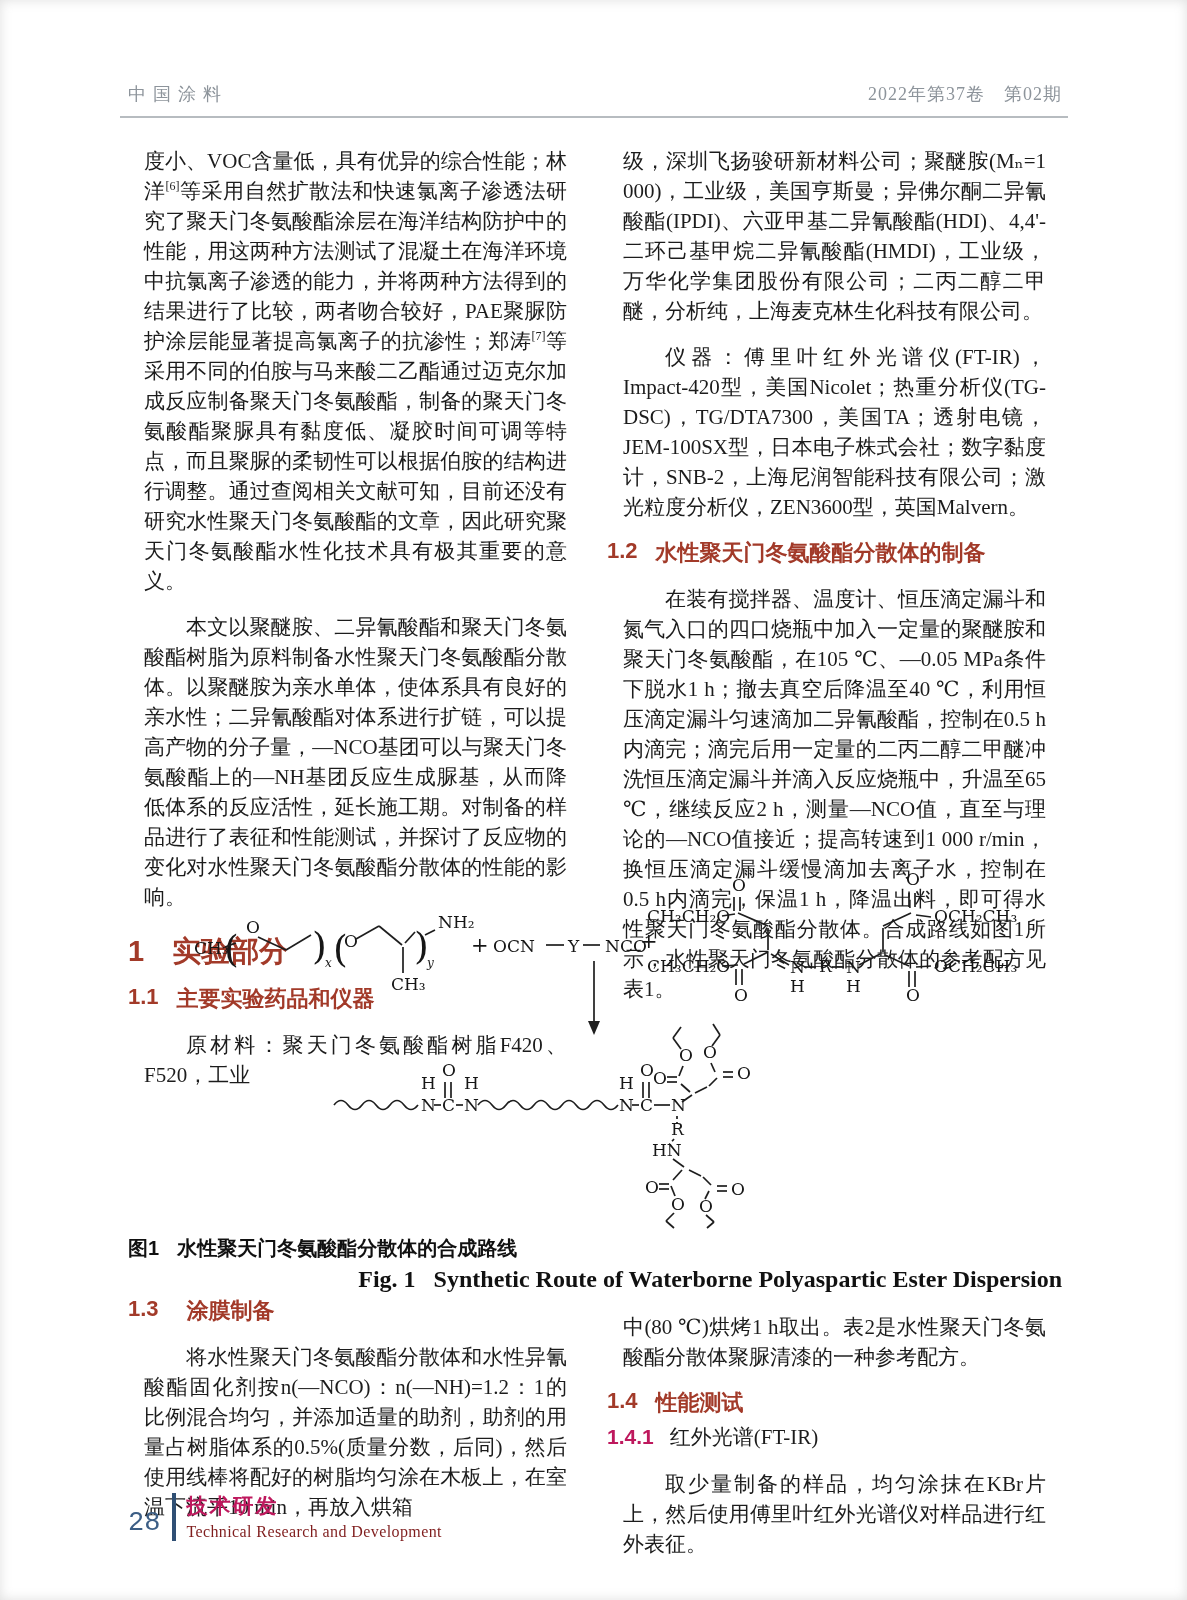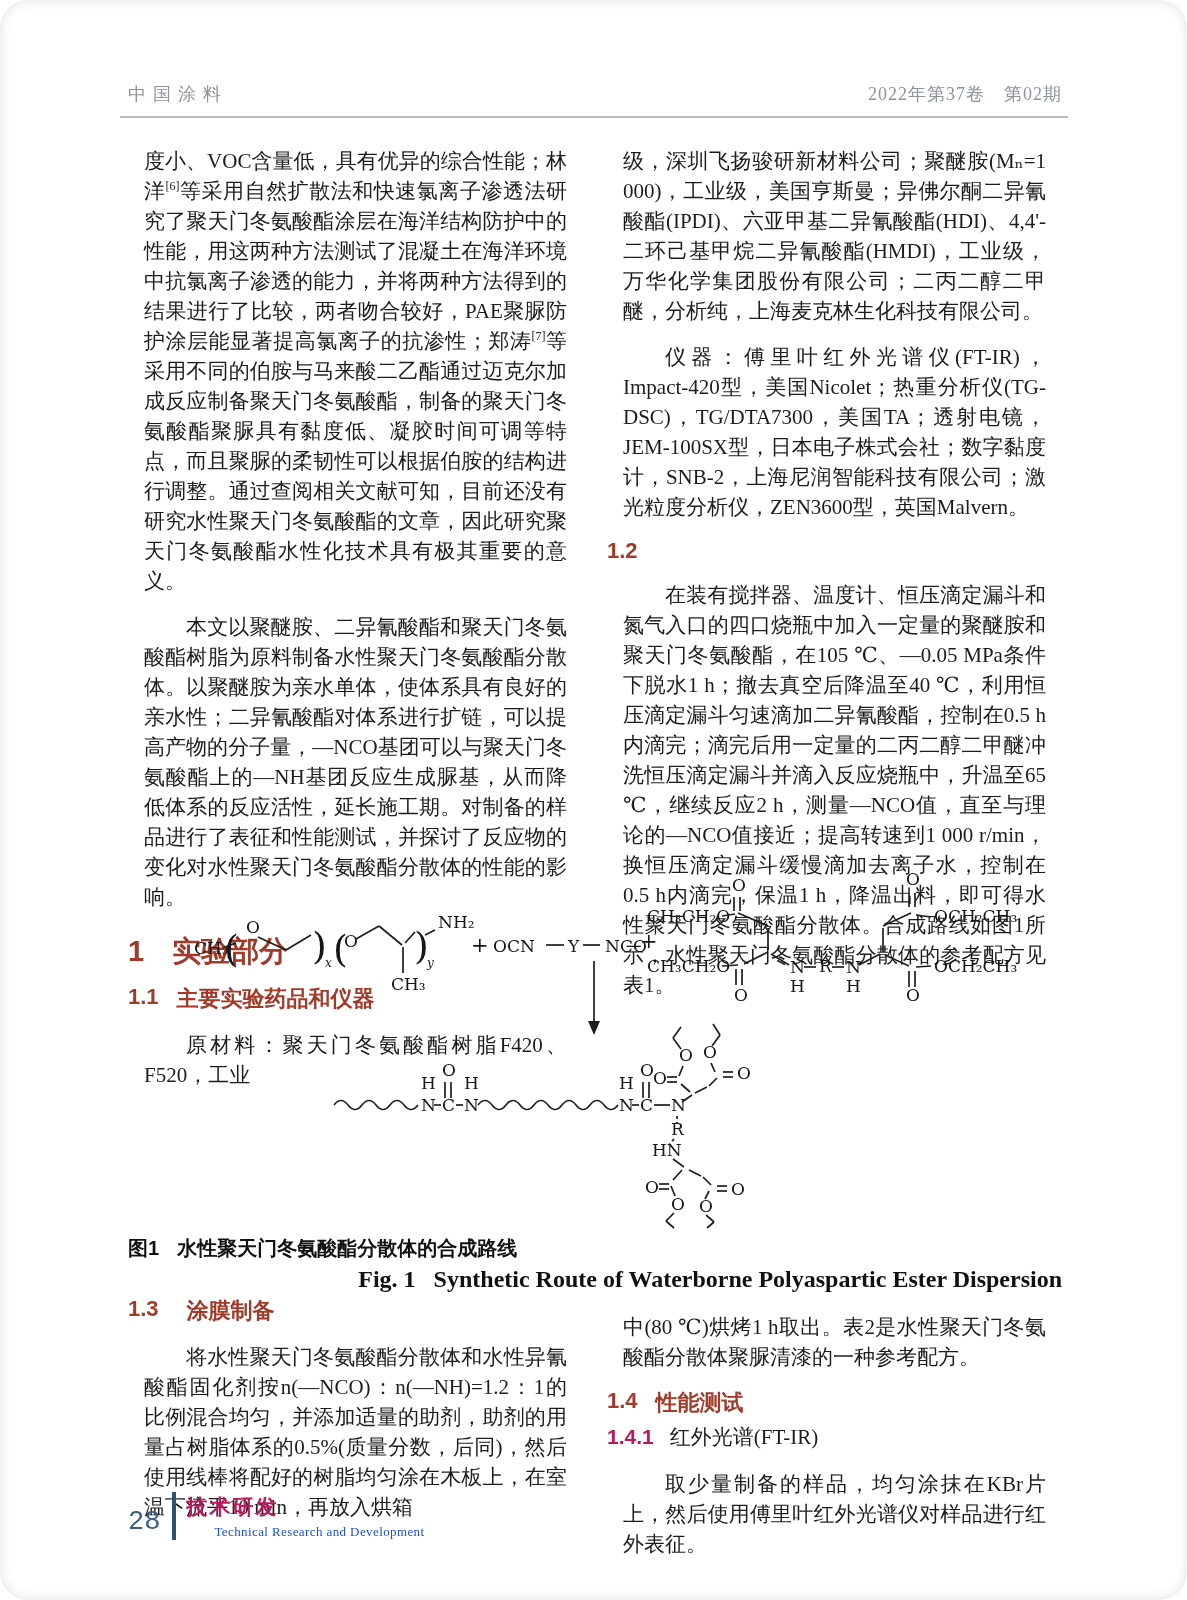--- a/index.html
+++ b/index.html
@@ -1,18 +1,18 @@
 <!DOCTYPE html>
 <html><head>
 <meta charset="utf-8">
 <style>
   html,body{margin:0;padding:0;background:#fff;}
   .page{position:relative;width:1187px;height:1600px;background:#fff;overflow:hidden;
         box-shadow:inset 0 0 12px rgba(110,110,110,.22);
-        font-family:"Liberation Serif","DejaVu Serif",serif;color:#1c1c1c;border-radius:28px;}
+        font-family:"Liberation Serif","DejaVu Serif",serif;color:#1c1c1c;}
   
   .hdr{position:absolute;left:128px;top:82px;width:934px;display:flex;justify-content:space-between;align-items:baseline;}
   .hdr .journal{font-family:"Liberation Sans","DejaVu Sans",sans-serif;font-size:18px;color:#8d949b;letter-spacing:7px;}
   .hdr .issue{font-size:18px;color:#8d949b;letter-spacing:1px;}
   .rule{position:absolute;left:120px;top:116px;width:948px;height:2px;background:#b7bcc0;}
   
   .cols{position:absolute;left:128px;width:934px;display:flex;gap:24px;}
   .cols-top{top:130px;}
   .cols-bottom{top:1296px;}
   .col{width:455px;}
@@ -32,21 +32,21 @@
   .fig svg{display:block;}
   .cap-cn{margin-top:6px;text-align:left;font-family:Liberation Sans, sans-serif;
           font-weight:bold;font-size:20px;color:#111;}
   .cap-en{text-align:right;font-weight:bold;font-size:24px;color:#111;margin-top:4px;}
   .cap-cn .gap,.cap-en .gap{display:inline-block;width:18px;}
   
   .ftr{position:absolute;left:128px;top:1492px;display:flex;align-items:center;}
   .pgnum{font-size:27px;color:#3c5e85;margin-right:12px;position:relative;top:6px;font-family:Liberation Mono, monospace;}
   .fbar{width:4px;height:48px;background:#2f4f74;margin-right:10px;}
   .fcn{font-family:Liberation Sans, sans-serif;font-weight:bold;font-size:21px;color:#be185d;letter-spacing:2px;}
-  .fen{font-size:13px;color:#1d4ed8;margin-top:3px;letter-spacing:.4px;margin-left:28px;}
+  .fen{font-size:16px;color:#7f1d1d;margin-top:3px;letter-spacing:.4px;}
   
   .fig text{fill:#161616;font-family:"DejaVu Serif","DejaVu Sans",serif;font-size:17px;}
   .fig text.small{font-size:12px;font-style:italic;}
   .fig text.paren{font-size:38px;font-family:"DejaVu Serif",serif;}
   .fig text.plus{font-size:21px;}
   .fig line,.fig path{stroke:#1e1e1e;stroke-width:1.7;fill:none;}
   .fig line.dsh{stroke-dasharray:3,3;}
   .fig polygon{fill:#1e1e1e;stroke:none;}
 </style>
 </head>
@@ -72,20 +72,21 @@
         <span>1.1</span>
         <span>主要实验药品和仪器</span>
       </div>
       <p>原材料：聚天门冬氨酸酯树脂F420、F520，工业</p>
     </div>
     <div class="col">
       <p class="noindent">级，深圳飞扬骏研新材料公司；聚醚胺(Mₙ=1 000)，工业级，美国亨斯曼；异佛尔酮二异氰酸酯(IPDI)、六亚甲基二异氰酸酯(HDI)、4,4'-二环己基甲烷二异氰酸酯(HMDI)，工业级，万华化学集团股份有限公司；二丙二醇二甲醚，分析纯，上海麦克林生化科技有限公司。</p>
       <p>仪器：傅里叶红外光谱仪(FT-IR)，Impact-420型，美国Nicolet；热重分析仪(TG-DSC)，TG/DTA7300，美国TA；透射电镜，JEM-100SX型，日本电子株式会社；数字黏度计，SNB-2，上海尼润智能科技有限公司；激光粒度分析仪，ZEN3600型，英国Malvern。</p>
       <div class="h3">
         <span>1.2</span>
+        <span>水性聚天门冬氨酸酯分散体的制备</span>
       </div>
       <p>在装有搅拌器、温度计、恒压滴定漏斗和氮气入口的四口烧瓶中加入一定量的聚醚胺和聚天门冬氨酸酯，在105 ℃、—0.05 MPa条件下脱水1 h；撤去真空后降温至40 ℃，利用恒压滴定漏斗匀速滴加二异氰酸酯，控制在0.5 h内滴完；滴完后用一定量的二丙二醇二甲醚冲洗恒压滴定漏斗并滴入反应烧瓶中，升温至65 ℃，继续反应2 h，测量—NCO值，直至与理论的—NCO值接近；提高转速到1 000 r/min，换恒压滴定漏斗缓慢滴加去离子水，控制在0.5 h内滴完，保温1 h，降温出料，即可得水性聚天门冬氨酸酯分散体。合成路线如图1所示，水性聚天门冬氨酸酯分散体的参考配方见表1。</p>
     </div>
   </div>
 
   <div class="fig">
     <svg width="934" height="374" viewBox="0 0 934 374">
 
       <g>
         <text x="66" y="99">CH₃</text>

